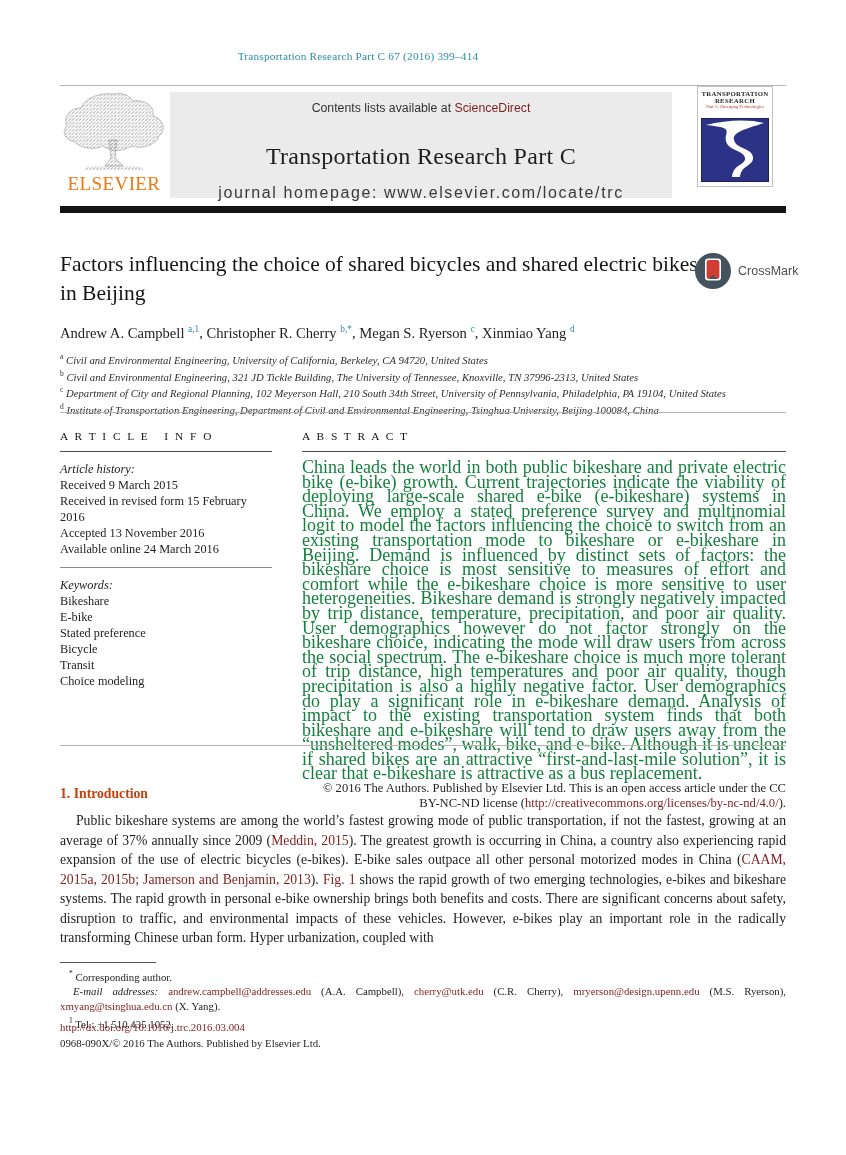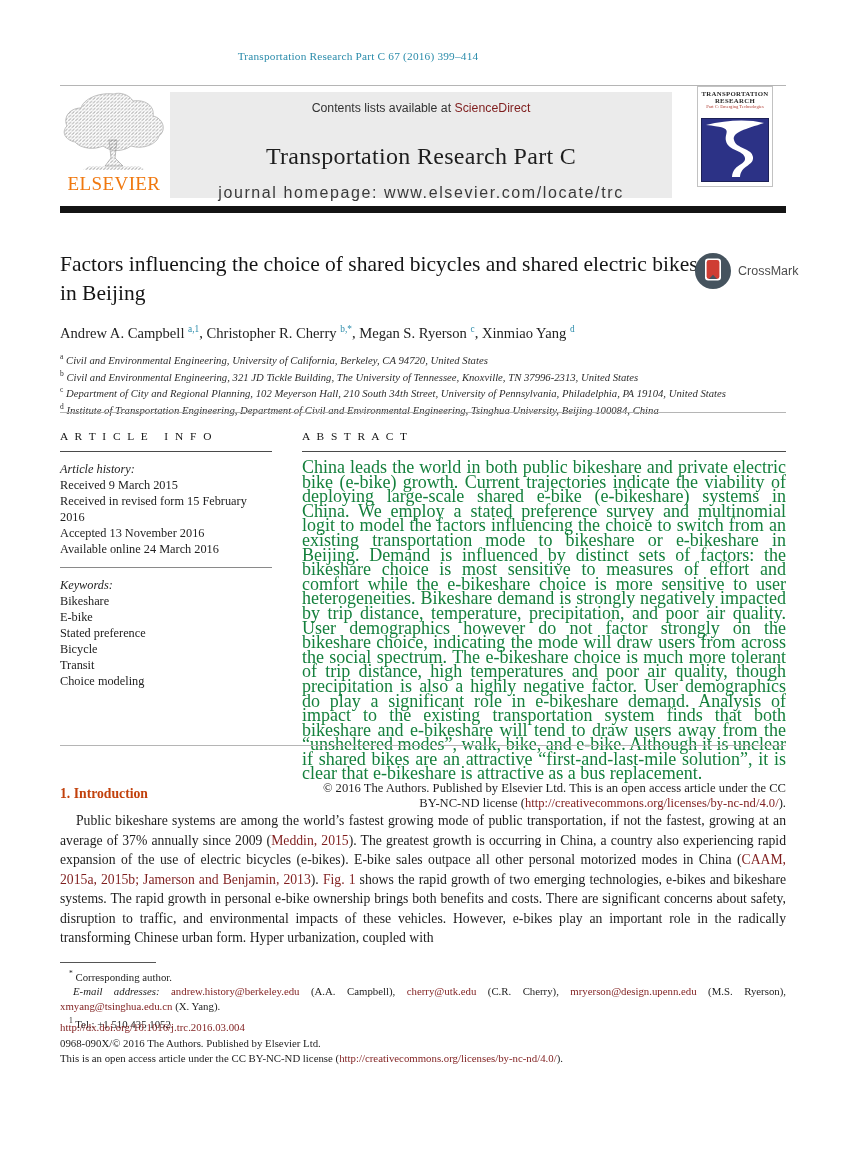--- a/index.html
+++ b/index.html
@@ -163,23 +163,22 @@
   </div>
 
   <div class="rule rule-abs-bottom"></div>
 
   <div class="abs intro-head">1. Introduction</div>
   <div class="abs intro-para"><span>Public bikeshare systems are among the world’s fastest growing mode of public transportation, if not the fastest, growing at an average of 37% annually since 2009 (</span><a class="lnk">Meddin, 2015</a><span>). The greatest growth is occurring in China, a country also experiencing rapid expansion of the use of electric bicycles (e-bikes). E-bike sales outpace all other personal motorized modes in China (</span><a class="lnk">CAAM, 2015a, 2015b; Jamerson and Benjamin, 2013</a><span>). </span><a class="lnk">Fig. 1</a><span> shows the rapid growth of two emerging technologies, e-bikes and bikeshare systems. The rapid growth in personal e-bike ownership brings both benefits and costs. There are significant concerns about safety, disruption to traffic, and environmental impacts of these vehicles. However, e-bikes play an important role in the radically transforming Chinese urban form. Hyper urbanization, coupled with</span></div>
 
   <div class="fn-rule abs" style="position:absolute;"></div>
   <div class="abs fnotes">
     <p class="fn-star"><sup>*</sup><span> Corresponding author.</span></p>
-    <p class="fn-email"><span class="ital">E-mail addresses: </span><a class="lnk">andrew.history@berkeley.edu</a><span> (A.A. Campbell), </span><a class="lnk">cherry@utk.edu</a><span> (C.R. Cherry), </span><a class="lnk">mryerson@design.upenn.edu</a><span> (M.S. Ryerson), </span><a class="lnk">xmyang@tsinghua.edu.cn</a><span> (X. Yang).</span></p>
+    <p class="fn-email"><span class="ital">E-mail addresses: </span><a class="lnk">andrew.campbell@addresses.edu</a><span> (A.A. Campbell), </span><a class="lnk">cherry@utk.edu</a><span> (C.R. Cherry), </span><a class="lnk">mryerson@design.upenn.edu</a><span> (M.S. Ryerson), </span><a class="lnk">xmyang@tsinghua.edu.cn</a><span> (X. Yang).</span></p>
     <p class="fn-star"><sup>1</sup><span> Tel.: +1 510 435 1052.</span></p>
   </div>
 
   <div class="abs bottom">
     <p><a class="lnk">http://dx.doi.org/10.1016/j.trc.2016.03.004</a></p>
     <p>0968-090X/© 2016 The Authors. Published by Elsevier Ltd.</p>
-    <p><span>This is an open access article under the CC BY-NC-ND license (</span><a class="lnk">http://creativecommons.org/licenses/by-nc-nd/4.0/</a><span>).</span></p>
   </div>
 
 </div>
 
 </body></html>

